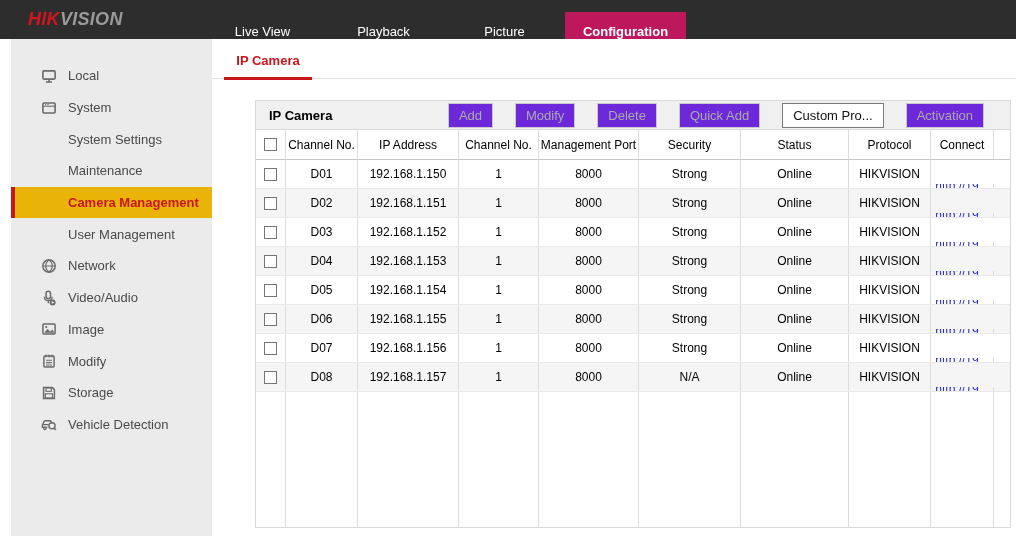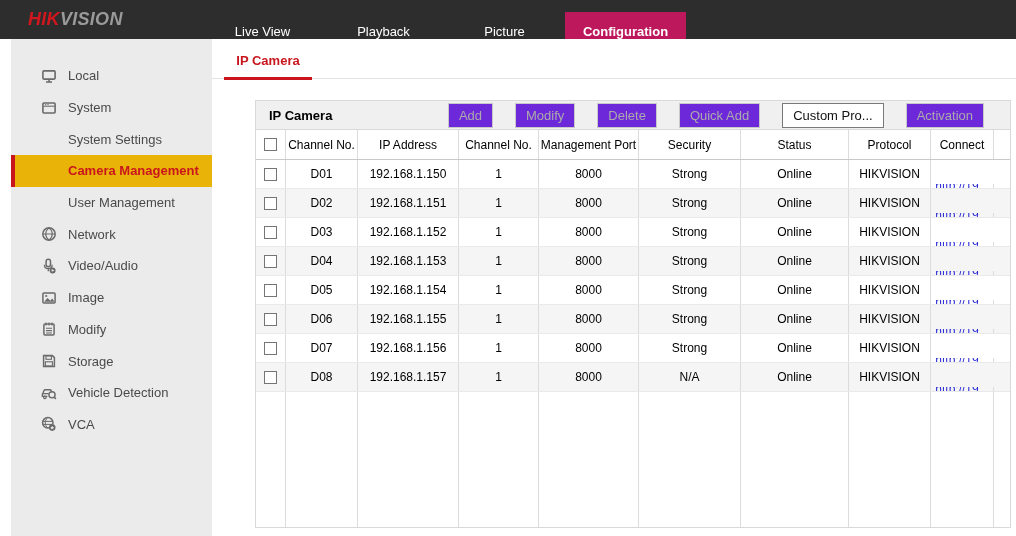--- a/index.html
+++ b/index.html
@@ -100,20 +100,23 @@
             <rect x="1.9" y="3" width="12.2" height="10" rx="1" fill="none" stroke="#6a6a6a" stroke-width="1.6"></rect>
             <path d="M2.5 6.2h11" stroke="#6a6a6a" stroke-width="1.1"></path>
             <path d="M4 4.6h1.2M6.4 4.6h1.2" stroke="#6a6a6a" stroke-width="1"></path>
           </svg>
         </span>
         <span class="lbl">System</span>
       </div>
       <div class="side-item child">
         <span class="lbl">System Settings</span>
       </div>
+      <div class="side-item child">
+        <span class="lbl">Maintenance</span>
+      </div>
       <div class="side-item child active">
         <span class="lbl">Camera Management</span>
       </div>
       <div class="side-item child">
         <span class="lbl">User Management</span>
       </div>
       <div class="side-item">
         <span class="icon">
           <svg viewBox="0 0 16 16">
             <circle cx="8" cy="8" r="6.2" fill="none" stroke="#6a6a6a" stroke-width="1.5"></circle>
@@ -167,31 +170,20 @@
         <span class="icon">
           <svg viewBox="0 0 16 16">
             <path d="M1.8 8.6l1.2-3c.2-.5.7-.9 1.3-.9h4.6c.6 0 1.1.4 1.3.9l.7 1.7" fill="none" stroke="#6a6a6a" stroke-width="1.4"></path>
             <path d="M1.4 8.6h6.2M1.4 8.6v2.8h5" fill="none" stroke="#6a6a6a" stroke-width="1.4"></path>
             <circle cx="3.9" cy="12.3" r="1.3" fill="none" stroke="#6a6a6a" stroke-width="1.2"></circle>
             <circle cx="11" cy="9.8" r="3.1" fill="none" stroke="#6a6a6a" stroke-width="1.4"></circle>
             <path d="M13.2 12.2l1.7 1.7" stroke="#6a6a6a" stroke-width="1.6"></path>
           </svg>
         </span>
         <span class="lbl">Vehicle Detection</span>
-      </div>
-      <div class="side-item">
-        <span class="icon">
-          <svg viewBox="0 0 16 16">
-            <circle cx="6.8" cy="6.8" r="5.2" fill="none" stroke="#6a6a6a" stroke-width="1.5"></circle>
-            <path d="M1.8 5.4h10M1.8 8.4h10M6.8 1.6c-3.4 2.8-3.4 7.6 0 10.4" fill="none" stroke="#6a6a6a" stroke-width="1"></path>
-            <circle cx="11.2" cy="11.6" r="3.3" fill="#6a6a6a"></circle>
-            <path d="M11.2 9.7l.6 1.2 1.3.2-.95.9.22 1.3-1.17-.6-1.17.6.22-1.3-.95-.9 1.3-.2z" fill="#ebebeb"></path>
-          </svg>
-        </span>
-        <span class="lbl">VCA</span>
       </div>
     </aside>
 
   <main class="main">
     <div class="tabbar">
       <span class="tab">IP Camera</span>
     </div>
 
     <section class="tablewrap">
       <div class="toolbar">

